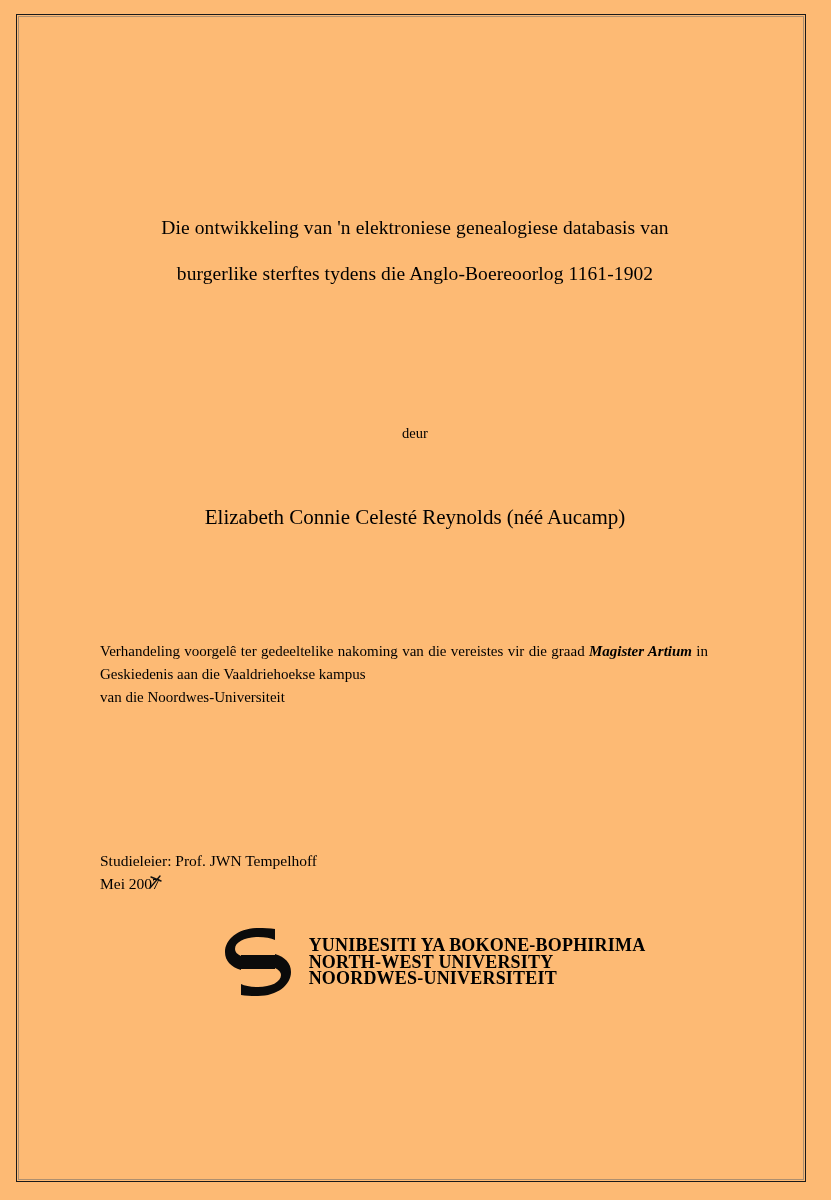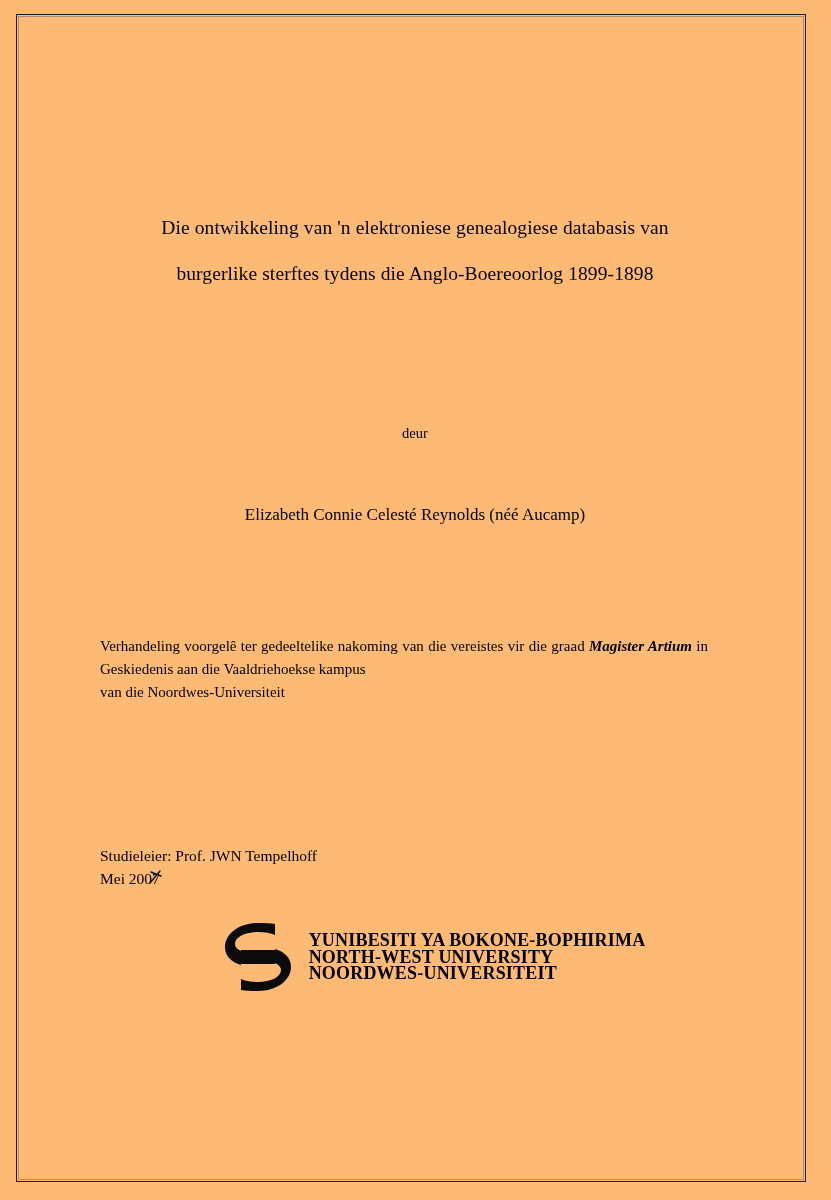--- a/index.html
+++ b/index.html
@@ -69,21 +69,21 @@
   .byline-label {
     margin-top: 128px;
     text-align: center;
     font-size: 14.5px;
   }
 
   
   .author {
     margin-top: 63px;
     text-align: center;
-    font-size: 17px;
+    font-size: 21px;
   }
 
   
   .statement {
     margin-top: 110px;
     font-size: 15px;
     line-height: 23px;
     width: 608px;
   }
   .statement .just {
@@ -147,21 +147,21 @@
 
 <div class="page">
 
   <div class="scan-frame"></div>
   <div class="scan-frame-inner"></div>
 
   <div class="content">
 
     <div class="title-block">
       <span class="title-line">Die ontwikkeling van 'n elektroniese genealogiese databasis van</span>
-      <span class="title-line">burgerlike sterftes tydens die Anglo-Boereoorlog 1899-1898</span>
+      <span class="title-line">burgerlike sterftes tydens die Anglo-Boereoorlog 1161-1902</span>
     </div>
 
     <div class="byline-label">deur</div>
 
     <div class="author">Elizabeth Connie Celesté Reynolds (néé Aucamp)</div>
 
     <div class="statement">
       <div class="just"><span>Verhandeling voorgelê ter gedeeltelike nakoming van die vereistes vir die graad </span><em>Magister Artium</em><span> in Geskiedenis aan die Vaaldriehoekse kampus</span></div>
       <div>van die Noordwes-Universiteit</div>
     </div>

